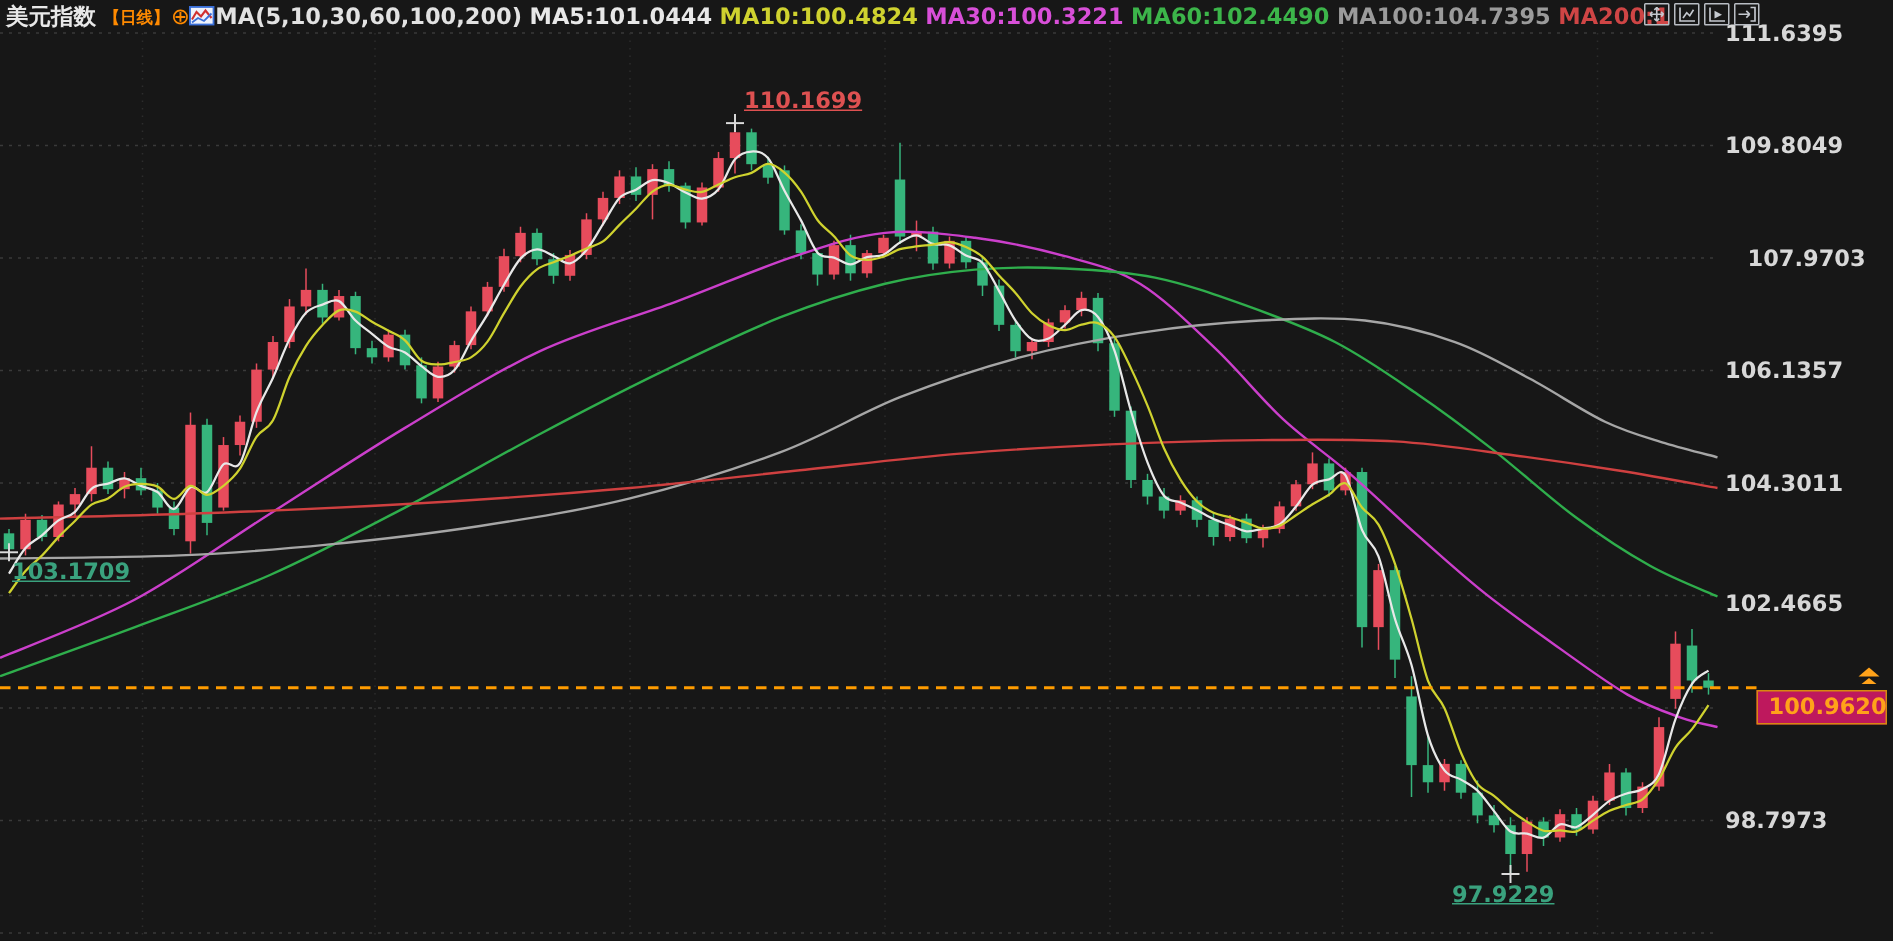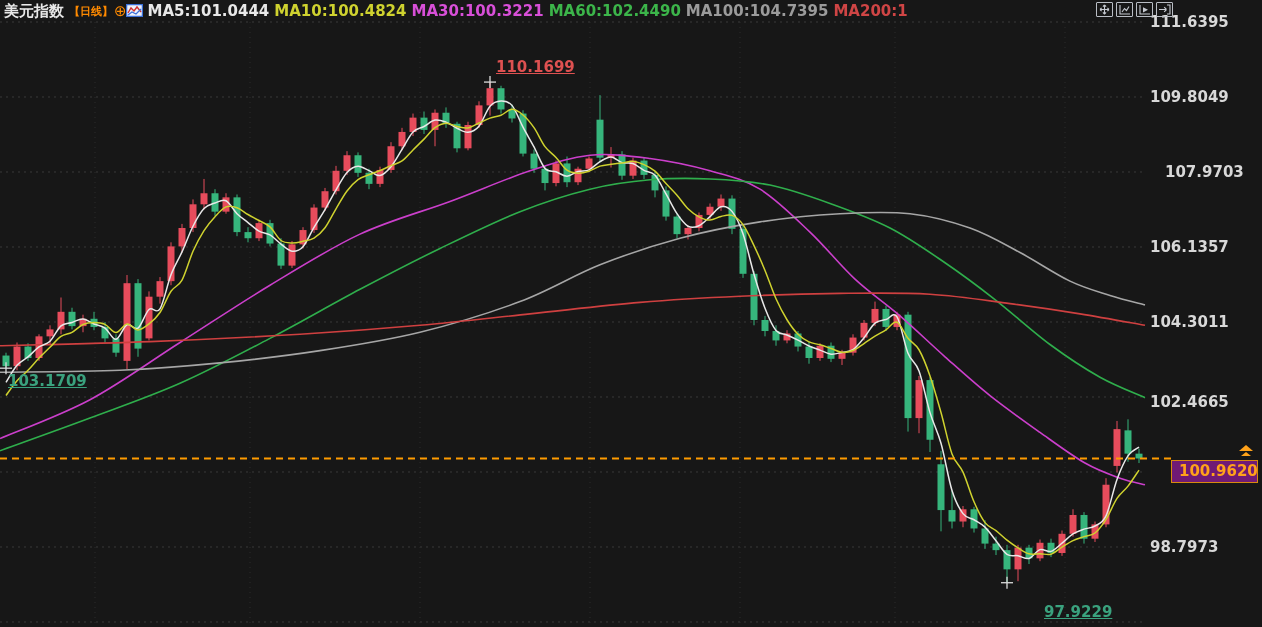--- a/index.html
+++ b/index.html
@@ -23,21 +23,21 @@
   
   #chart-svg { position:absolute; left:0; top:0; z-index:1; }
 
   
   .y-label { position:absolute; left:1150px; width:105px; font-size:15px; font-weight:600; color:#d8d8d8; z-index:4; }
 
   
   .annotation { position:absolute; font-size:15px; font-weight:700; z-index:4; white-space:nowrap;text-decoration:underline; }
 
   
-  .price-tag { position:absolute; left:1171px; width:87px; height:23px; background:#701a75; border:1px solid #d7890f;
+  .price-tag { position:absolute; left:1171px; width:87px; height:23px; background:#be185d; border:1px solid #d7890f;
                color:#ffa21a; font-size:15px; font-weight:700; line-height:21px; padding-left:7px; z-index:5; }
   .price-marker { position:absolute; left:1238px; width:16px; z-index:6; }
   .price-marker .tri { width:0; height:0; border-left:7px solid transparent; border-right:7px solid transparent;
                        border-bottom:6px solid #ffa21a; margin:0 auto 1px auto; }
   .price-marker .tri.small { border-left-width:5px; border-right-width:5px; border-bottom-width:4px; }
 
   
   .watermark { position:absolute; left:1126px; top:566px; font-size:38px; color:#f2f2f2; letter-spacing:3px; z-index:3; }
 </style>
 </head>
@@ -295,20 +295,21 @@
     <span class="sym">美元指数</span>
     <span class="period" style="color: rgb(255, 138, 0);">【日线】</span>
     <span class="plus-glyph" style="color: rgb(255, 138, 0);">⊕</span>
     <span class="mini-chart-icon">
       <svg width="17" height="13" viewBox="0 0 17 13">
         <rect x="0.5" y="0.5" width="16" height="12" fill="#eef2fb" stroke="#3a6fd8" stroke-width="1.5"></rect>
         <polyline points="2,9 5,4 8,7 11,3 15,8" fill="none" stroke="#d03030" stroke-width="1.4"></polyline>
         <polyline points="2,11 6,8 10,10 15,5" fill="none" stroke="#3a6fd8" stroke-width="1.2"></polyline>
       </svg>
     </span>
+    <span class="ma-group">MA(5,10,30,60,100,200)</span>
     <span class="ma-item" style="color: rgb(232, 232, 232);">MA5:101.0444</span>
     <span class="ma-item" style="color: rgb(207, 210, 47);">MA10:100.4824</span>
     <span class="ma-item" style="color: rgb(216, 79, 216);">MA30:100.3221</span>
     <span class="ma-item" style="color: rgb(60, 181, 74);">MA60:102.4490</span>
     <span class="ma-item" style="color: rgb(155, 155, 155);">MA100:104.7395</span>
     <span class="ma-item" style="color: rgb(207, 69, 69);">MA200:1</span>
   </div>
 
   <div class="toolbar">
     <span class="tb-btn">
@@ -340,21 +341,21 @@
   <div class="y-label" style="top: 13px;">111.6395</div>
   <div class="y-label" style="top: 87.9966px;">109.8049</div>
   <div class="y-label" style="top: 162.993px; margin-left: 15px;">107.9703</div>
   <div class="y-label" style="top: 237.99px;">106.1357</div>
   <div class="y-label" style="top: 312.986px;">104.3011</div>
   <div class="y-label" style="top: 393px;">102.4665</div>
   <div class="y-label" style="top: 537.976px;">98.7973</div>
 
   <div class="annotation" style="left: 496px; top: 58.0758px; color: rgb(222, 81, 81);">110.1699</div>
   <div class="annotation" style="left: 8px; top: 372.188px; color: rgb(58, 162, 126);">103.1709</div>
-  <div class="annotation" style="left: 1044px; top: 586.721px; color: rgb(58, 162, 126); margin-top: 16px;">97.9229</div>
+  <div class="annotation" style="left: 968px; top: 586.721px; color: rgb(58, 162, 126);">97.9229</div>
 
   <div class="price-tag" id="price-tag" style="top: 460.486px;">100.9620</div>
   <div class="price-marker" id="price-marker" style="top: 445.486px;">
     <div class="tri"></div>
     <div class="tri small"></div>
   </div>
 
 
 </div>
 

